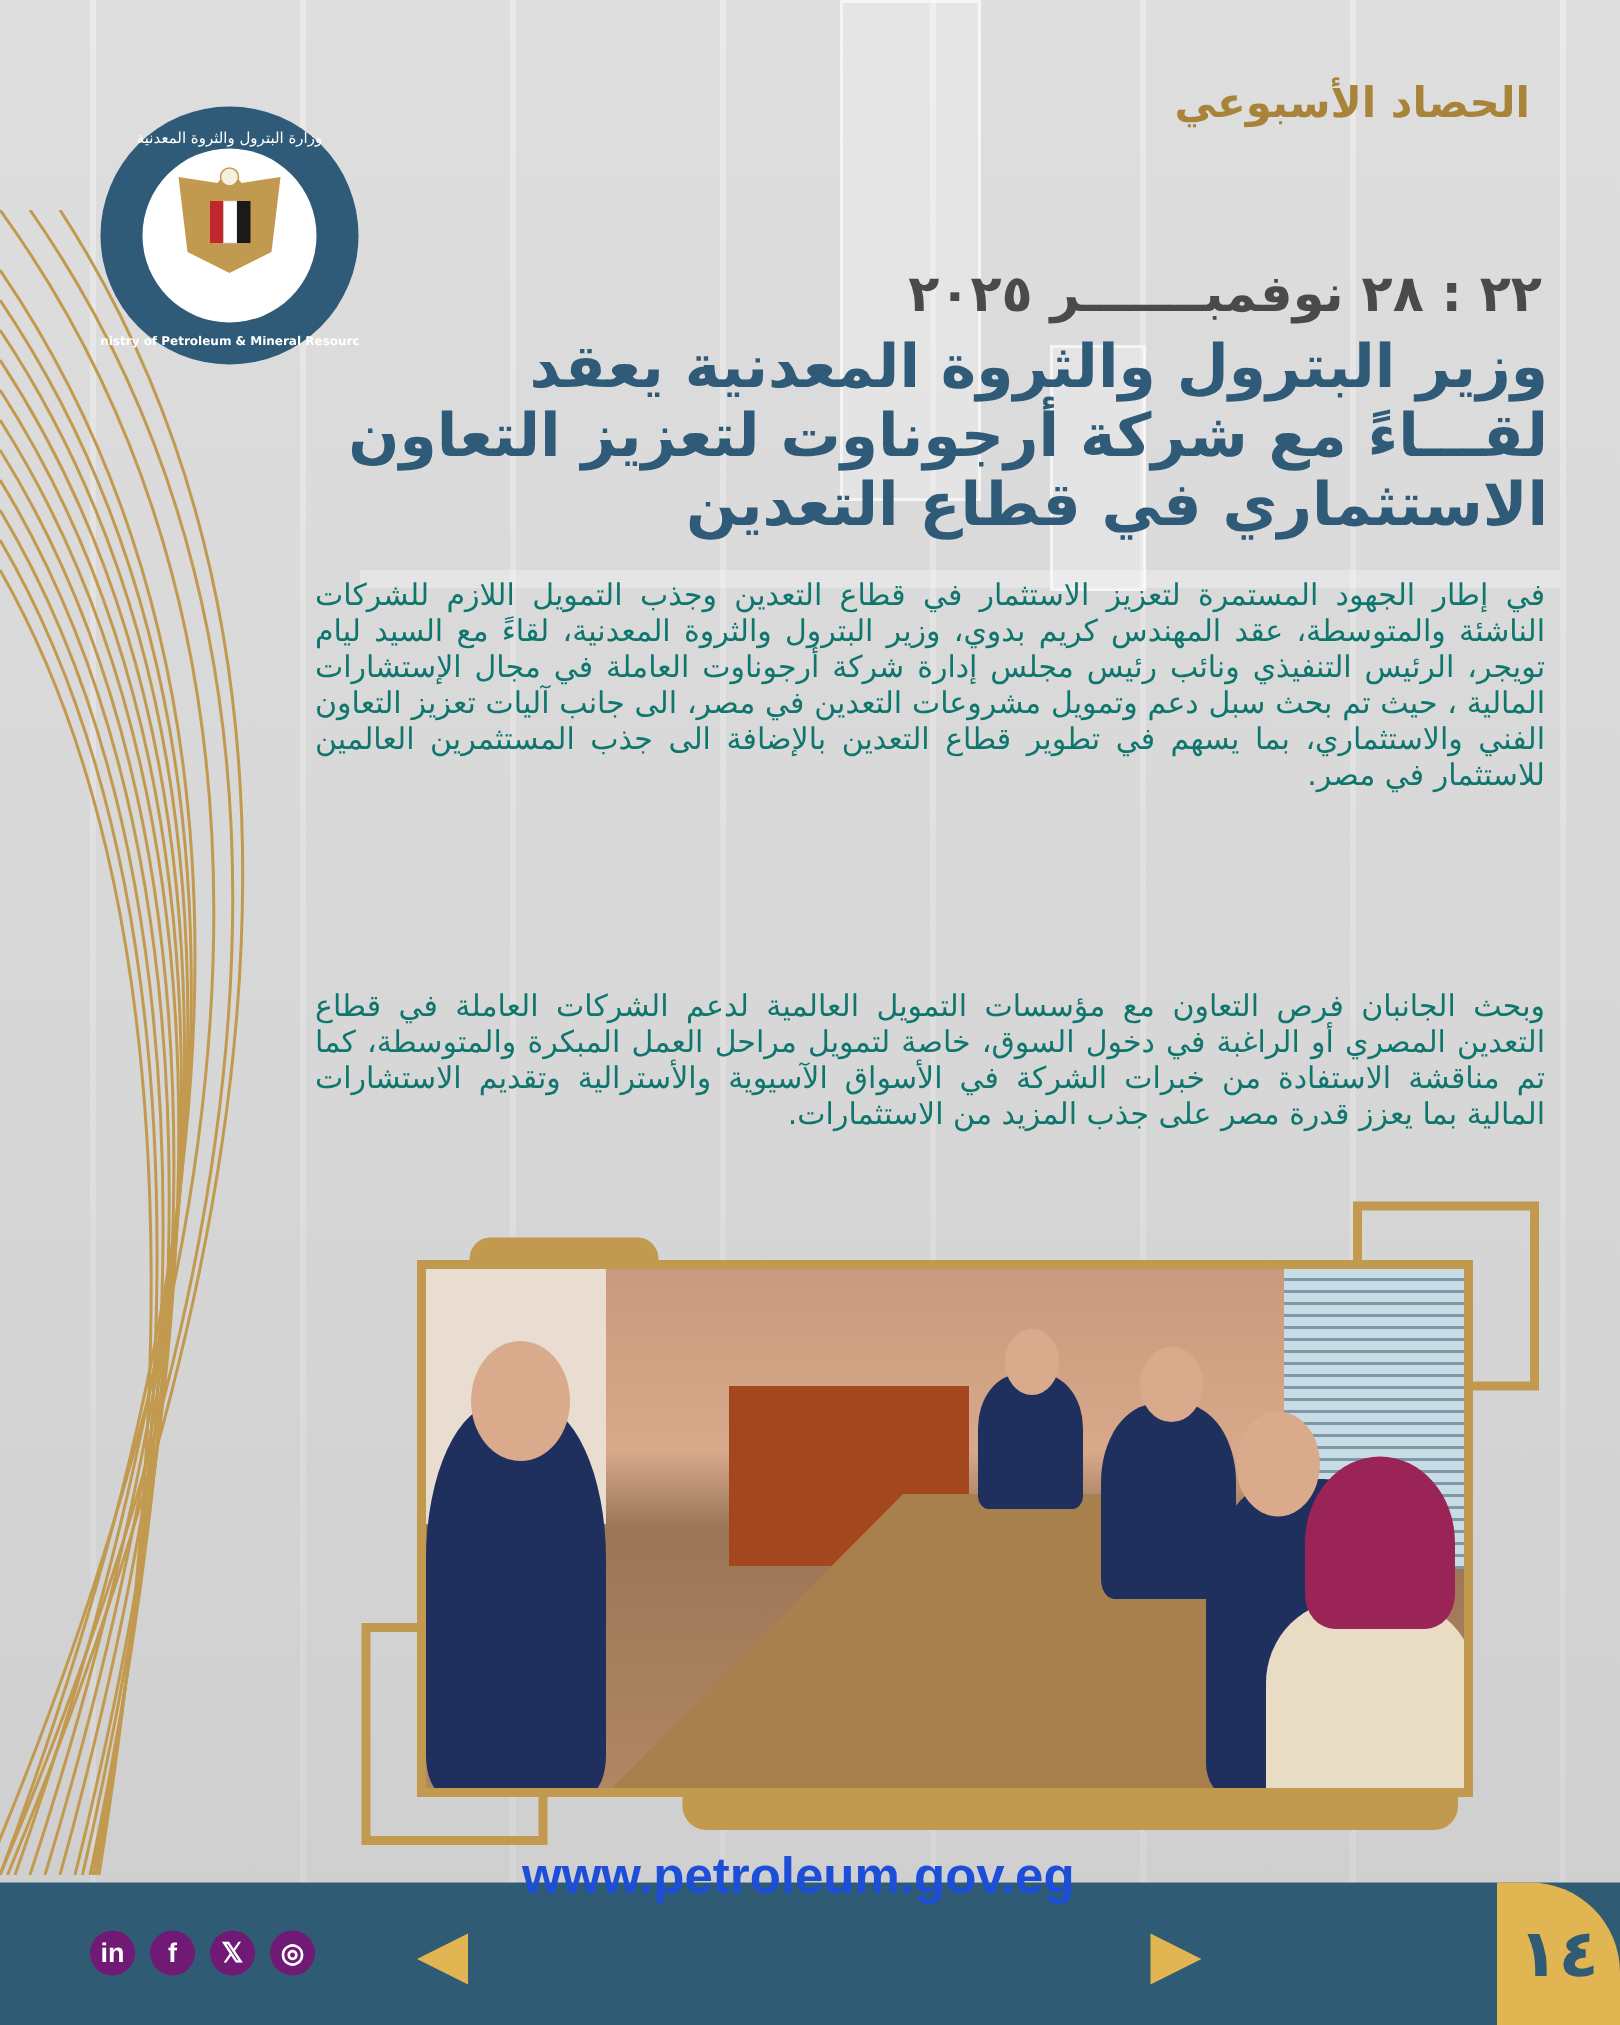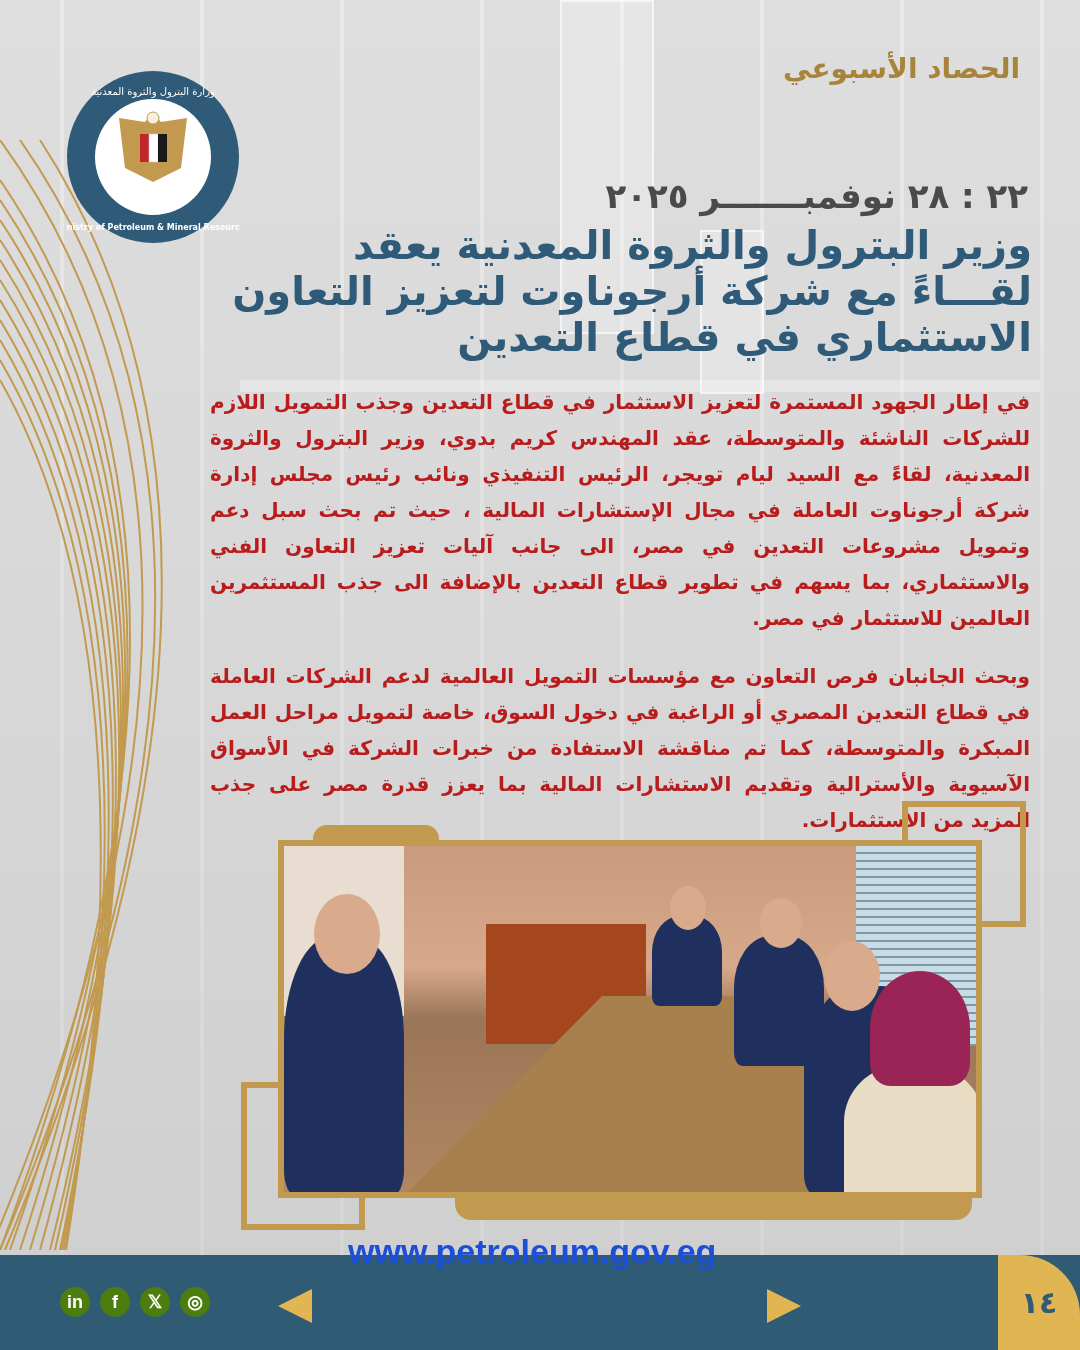--- a/index.html
+++ b/index.html
@@ -13,50 +13,50 @@
   .tower { position:absolute; border:2px solid rgba(255,255,255,0.6); background:rgba(255,255,255,0.25); }
   .arcs { position:absolute; left:0; top:140px; width:300px; height:1110px; }
   .logo { position:absolute; left:66px; top:70px; width:174px; height:174px; }
   .header-title { position:absolute; right:60px; top:52px; font-size:28px; font-weight:bold;
     color:#a8843a; direction:rtl; text-align:left; }
   .header-date { position:absolute; right:52px; top:140px; font-size:34px; font-weight:bold;
     color:#4a4a4a; direction:rtl; text-align:right;margin-top:36px; }
   .headline { position:absolute; right:48px; top:222px; width:800px; font-size:40px; font-weight:bold;
     color:#2f5b78; direction:rtl; text-align:right; line-height:46px; }
   .body { position:absolute; right:50px; width:820px; direction:rtl; text-align:justify;
-    font-size:20px; font-weight:bold; color:#b91c1c; line-height:36px; }
+    font-size:20px; font-weight:normal; color:#0f766e; line-height:24px; }
   .p1 { top:384px; }
   .p2 { top:658px; }
   .frame-sq-tr { position:absolute; left:902px; top:801px; width:124px; height:126px; border:6px solid #c29a4f; box-sizing:border-box; }
   .frame-sq-bl { position:absolute; left:241px; top:1082px; width:124px; height:148px; border:6px solid #c29a4f; box-sizing:border-box; }
   .tab-top { position:absolute; left:313px; top:825px; width:126px; height:24px; background:#c29a4f; border-radius:14px 14px 0 0; }
   .tab-bottom { position:absolute; left:455px; top:1190px; width:517px; height:30px; background:#c29a4f; border-radius:0 0 16px 16px; }
   .photo { position:absolute; left:278px; top:840px; width:704px; height:358px; border:6px solid #c29a4f; box-sizing:border-box;
     background: linear-gradient(180deg,#c99a7d 0%, #d7a98a 35%, #9a7557 50%, #b08763 100%); overflow:hidden; }
   .ph-wall-l { position:absolute; left:0; top:0; width:120px; height:170px; background:#e8ddd0; }
   .ph-window { position:absolute; right:0; top:0; width:120px; height:200px;
     background:repeating-linear-gradient(180deg,#c8dce6 0 6px,#7f98a8 6px 8px); }
   .ph-cabinet { position:absolute; left:202px; top:78px; width:160px; height:120px; background:#a4471f; }
   .ph-table { position:absolute; left:110px; top:150px; width:520px; height:210px; background:#a8804e;
     clip-path:polygon(40% 0, 70% 0, 100% 100%, 0 100%); }
   .person { position:absolute; border-radius:40% 40% 10% 10%; background:#1f2f5e; }
   .head { position:absolute; border-radius:50%; background:#d9ab8c; }
   .hijab { position:absolute; border-radius:50% 50% 20% 20%; background:#9b2456; }
   .footer { position:absolute; left:0; top:1255px; width:1080px; height:95px; background:#2f5b74; }
   .page-tab { position:absolute; right:0; top:1255px; width:82px; height:95px; background:#e0b552;
     border-top-right-radius:60px; display:flex; align-items:center; justify-content:center; }
-  .page-num { font-size:30px; font-weight:bold; color:#2f5b74; }
+  .page-num { font-size:44px; font-weight:bold; color:#2f5b74; }
   .url { position:absolute; left:348px; top:1232px; font-family:"Liberation Sans", sans-serif; font-size:34px;
     font-weight:bold; color:#1d4ed8; }
   .arrow-l { position:absolute; left:278px; top:1289px; width:0; height:0; border-top:17px solid transparent;
     border-bottom:17px solid transparent; border-right:34px solid #e0b552; }
   .arrow-r { position:absolute; left:767px; top:1289px; width:0; height:0; border-top:17px solid transparent;
     border-bottom:17px solid transparent; border-left:34px solid #e0b552; }
   .social { position:absolute; left:60px; top:1287px; display:flex; gap:10px; }
-  .social span { width:30px; height:30px; border-radius:50%; background:#4d7c0f; color:#fff;
+  .social span { width:30px; height:30px; border-radius:50%; background:#701a75; color:#fff;
     display:flex; align-items:center; justify-content:center; font-family:"Liberation Sans", sans-serif;
     font-weight:bold; font-size:18px; }
 </style>
 </head>
 <body>
 
 <div class="bg-photo">
   <div class="tower" style="left:560px;top:0;width:90px;height:330px;"></div>
   <div class="tower" style="left:700px;top:230px;width:60px;height:160px;"></div>
   <div class="tower" style="left:240px;top:380px;width:800px;height:12px;border:none;background:rgba(255,255,255,0.3)"></div>

